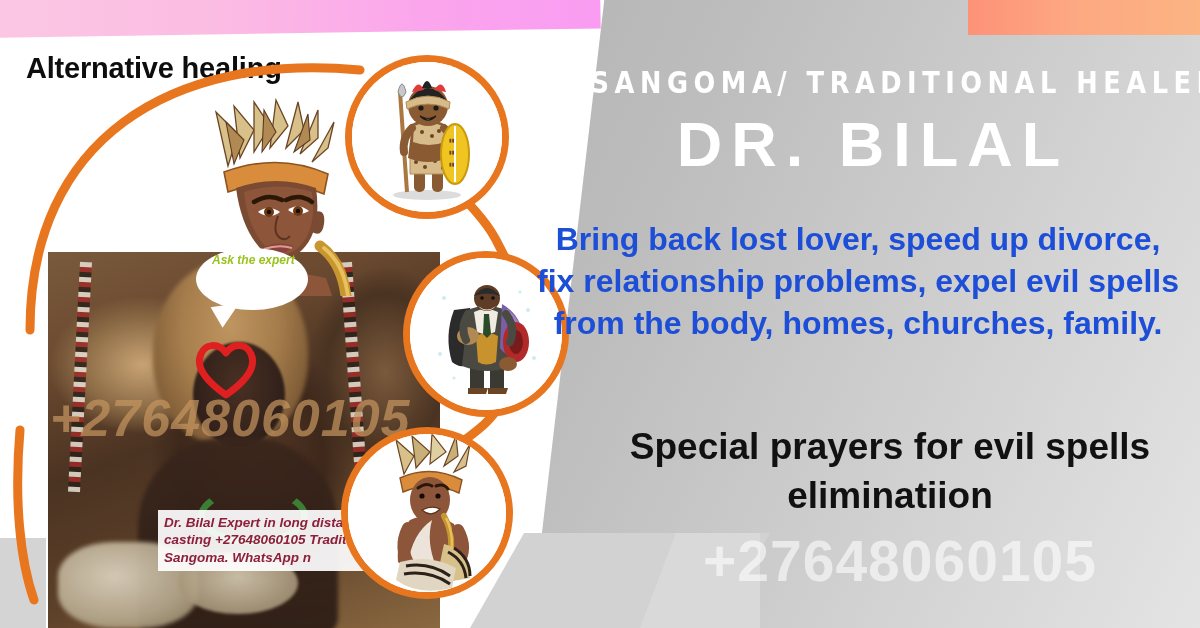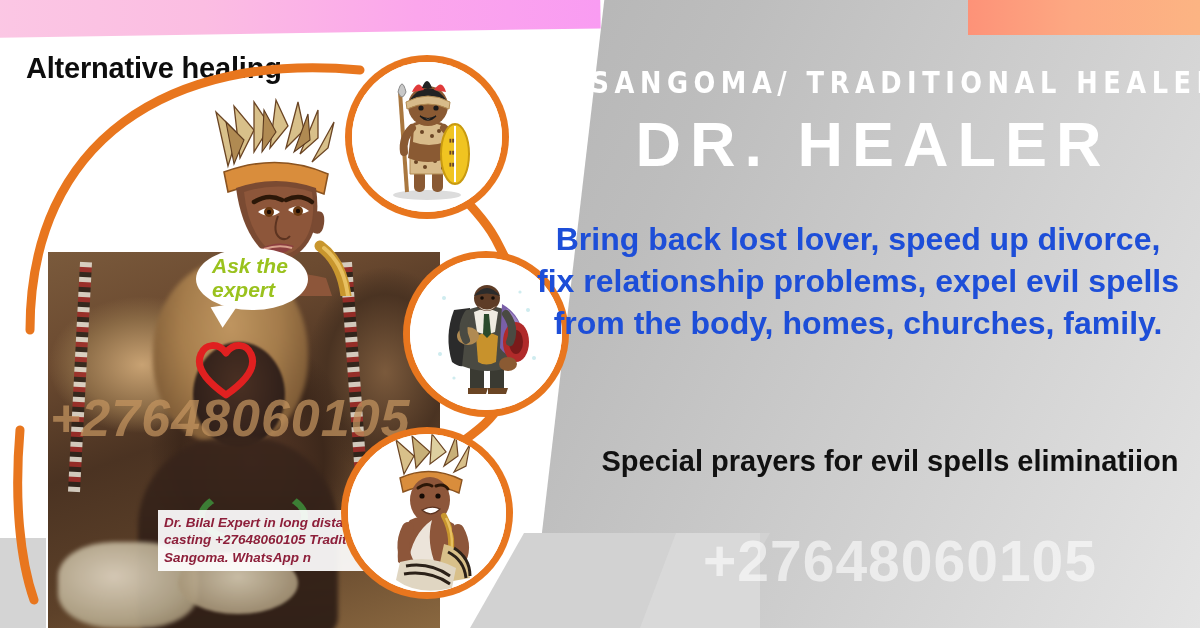--- a/index.html
+++ b/index.html
@@ -106,21 +106,21 @@
     position:absolute;left:196px;top:248px;width:112px;height:62px;
     background:#fff;border-radius:50%;
   }
   .bubble .tail{
     position:absolute;left:16px;bottom:-17px;width:0;height:0;
     border-left:9px solid transparent;border-right:20px solid transparent;border-top:22px solid #fff;
     transform:rotate(-8deg);
   }
   .bubble .btxt{
     position:absolute;left:16px;top:6px;width:92px;
-    font-size:21px;font-weight:700;font-style:italic;color:#9ac21e;line-height:1.15;
+    font-size:12px;font-weight:700;font-style:italic;color:#9ac21e;line-height:1.15;
   }
 
   
   .photo-number{
     position:absolute;left:50px;top:388px;width:420px;
     font-size:52px;font-weight:700;font-style:italic;letter-spacing:1px;
     color:rgba(196,148,96,.72);white-space:nowrap;
   }
 
   
@@ -158,22 +158,22 @@
   .bigname{
     position:absolute;left:566px;top:108px;width:614px;
     font-size:63px;font-weight:700;color:#ffffff;letter-spacing:9px;
     text-align:center;white-space:nowrap;
   }
   .red-copy{
     position:absolute;left:534px;top:218px;width:648px;
     font-size:32px;font-weight:700;color:#1d4ed8;text-align:center;line-height:1.32;
   }
   .black-copy{
-    position:absolute;left:600px;top:442px;width:580px;
-    font-size:29px;font-weight:700;color:#111;text-align:center;line-height:1.33;
+    position:absolute;left:600px;top:422px;width:580px;
+    font-size:37px;font-weight:700;color:#111;text-align:center;line-height:1.33;
   }
   .ghost-number{
     position:absolute;left:610px;top:528px;width:580px;
     font-size:57px;font-weight:700;color:rgba(255,255,255,.58);
     text-align:center;white-space:nowrap;letter-spacing:1px;
   }
 </style>
 </head>
 <body>
 
@@ -407,18 +407,18 @@
 
       <path d="M52 128 q30 -8 56 6 l-4 20 q-34 8 -56 -8 Z" fill="#e0d6c2"></path>
       <g stroke="#2b2118" stroke-width="3" fill="none">
         <path d="M58 132 q24 -4 44 10"></path>
           <path d="M56 140 q26 -4 46 10"></path>
       </g>
     </svg>
   </div>
 
   <div class="kicker">SANGOMA/ TRADITIONAL HEALER</div>
-  <div class="bigname">DR. HEALER</div>
+  <div class="bigname">DR. BILAL</div>
   <div class="red-copy">Bring back lost lover, speed up divorce, fix relationship problems, expel evil spells from the body, homes, churches, family.</div>
   <div class="black-copy">Special prayers for  evil spells eliminatiion</div>
   <div class="ghost-number">+27648060105</div>
 
 </div>
 
 </body></html>

